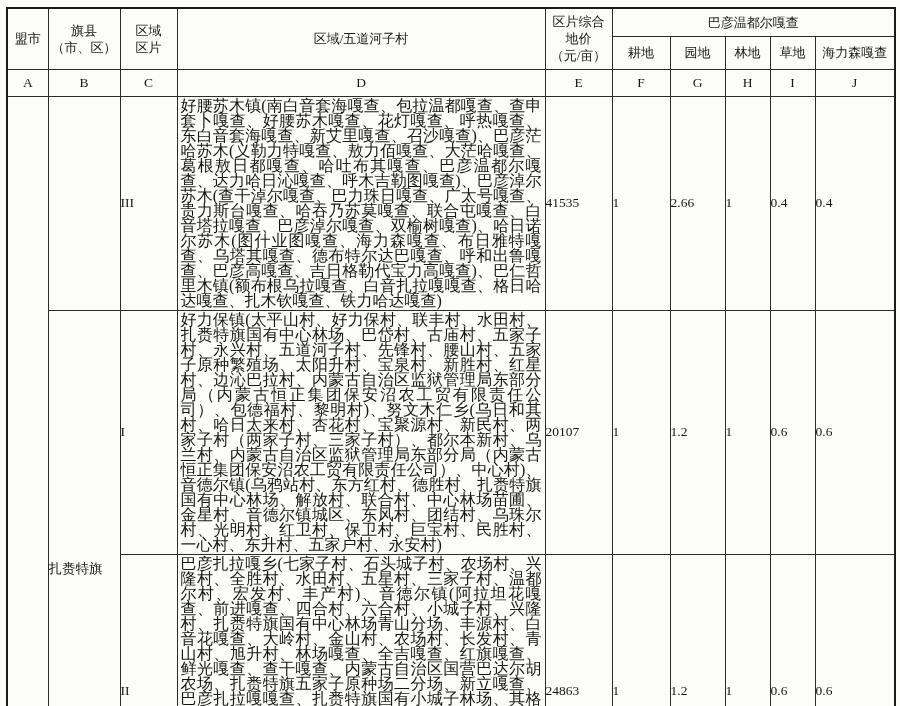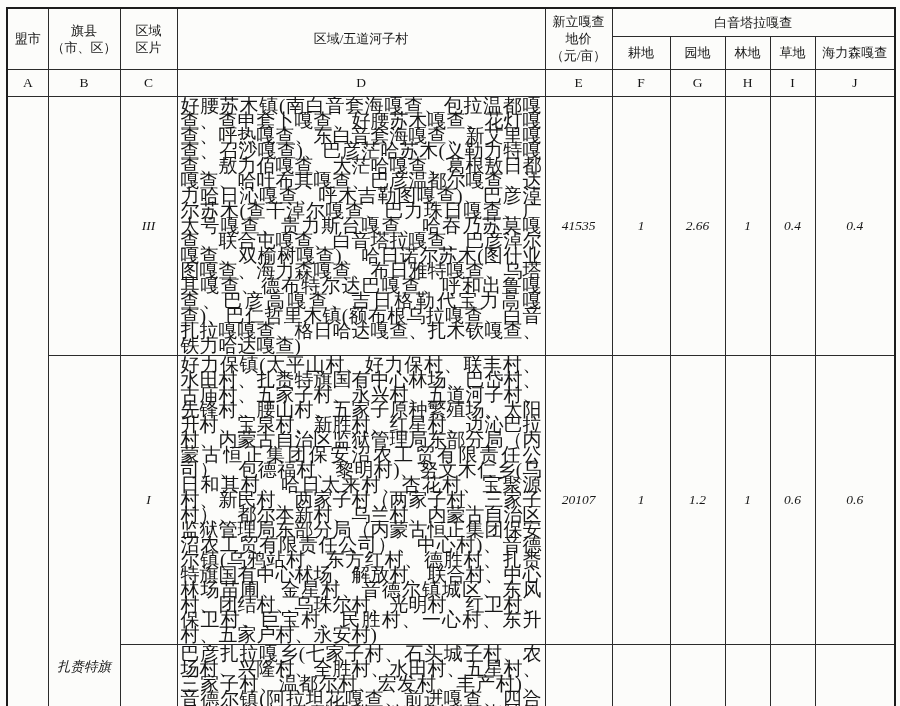--- a/index.html
+++ b/index.html
@@ -35,29 +35,27 @@
   }
   tr.hrow1{height:28px;}
   tr.hrow2{height:33px;}
   tr.hrow3{height:27px;}
   tr.hrow3 th{font-size:13.5px;white-space:normal;}
   
   tr.brow1{height:178px;}
   tr.brow2{height:202px;}
   tr.brow3{height:228px;}
   td.center{
-    text-align:center;
     vertical-align:middle;
     font-size:13.5px;
-    font-style:italic;
   }
   td.desc{
     vertical-align:top;
     text-align:justify;
-    font-size:19px;
+    font-size:16px;
     line-height:15px;
     padding:1px 3px 2px 3px;
   }
 </style>
 </head>
 <body>
 
 <div class="page">
   <table class="land">
     <colgroup>
@@ -74,24 +72,24 @@
     </colgroup>
 
     <tbody>
         <tr class="hrow1">
       <th rowspan="2">盟市</th>
       <th rowspan="2">旗县
 （市、区）</th>
       <th rowspan="2">区域
 区片</th>
       <th rowspan="2">区域/五道河子村</th>
-      <th rowspan="2">新立嘎查
+      <th rowspan="2">区片综合
 地价
 （元/亩）</th>
-      <th colspan="5">白音塔拉嘎查</th>
+      <th colspan="5">巴彦温都尔嘎查</th>
     </tr>
     <tr class="hrow2">
       <th>耕地</th>
       <th>园地</th>
       <th>林地</th>
       <th>草地</th>
       <th>海力森嘎查</th>
     </tr>
     <tr class="hrow3">
       <th>A</th>

